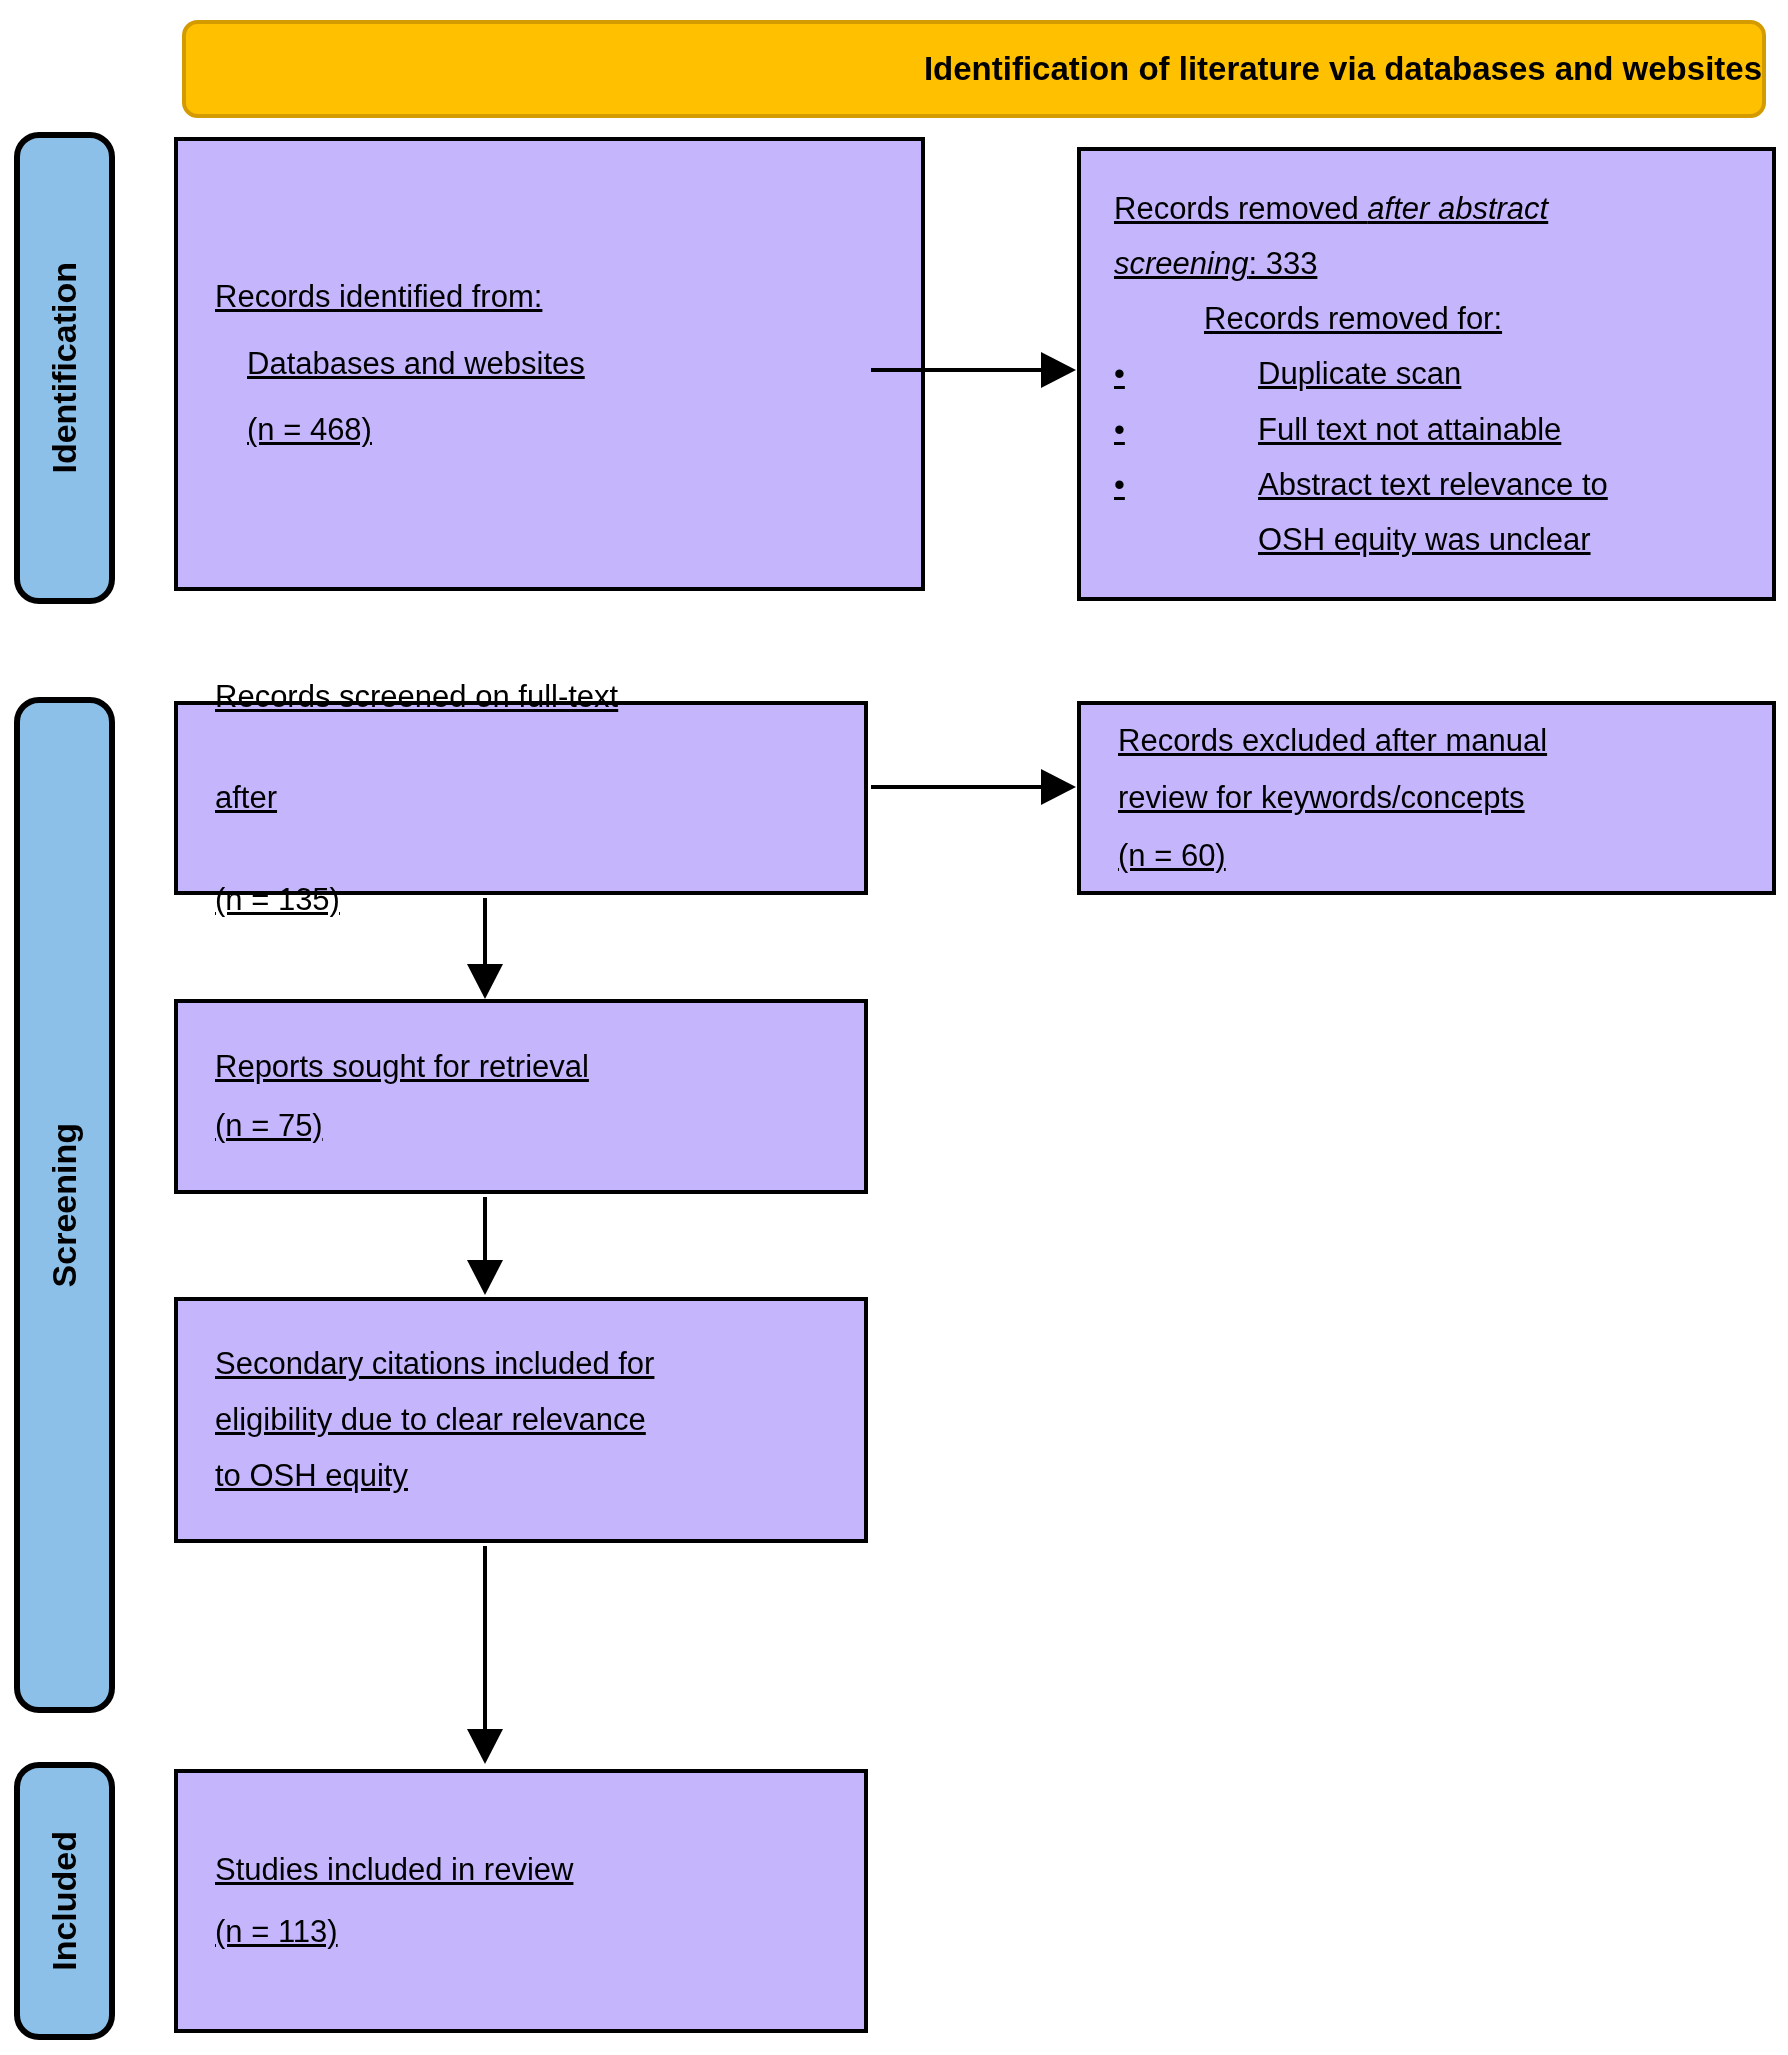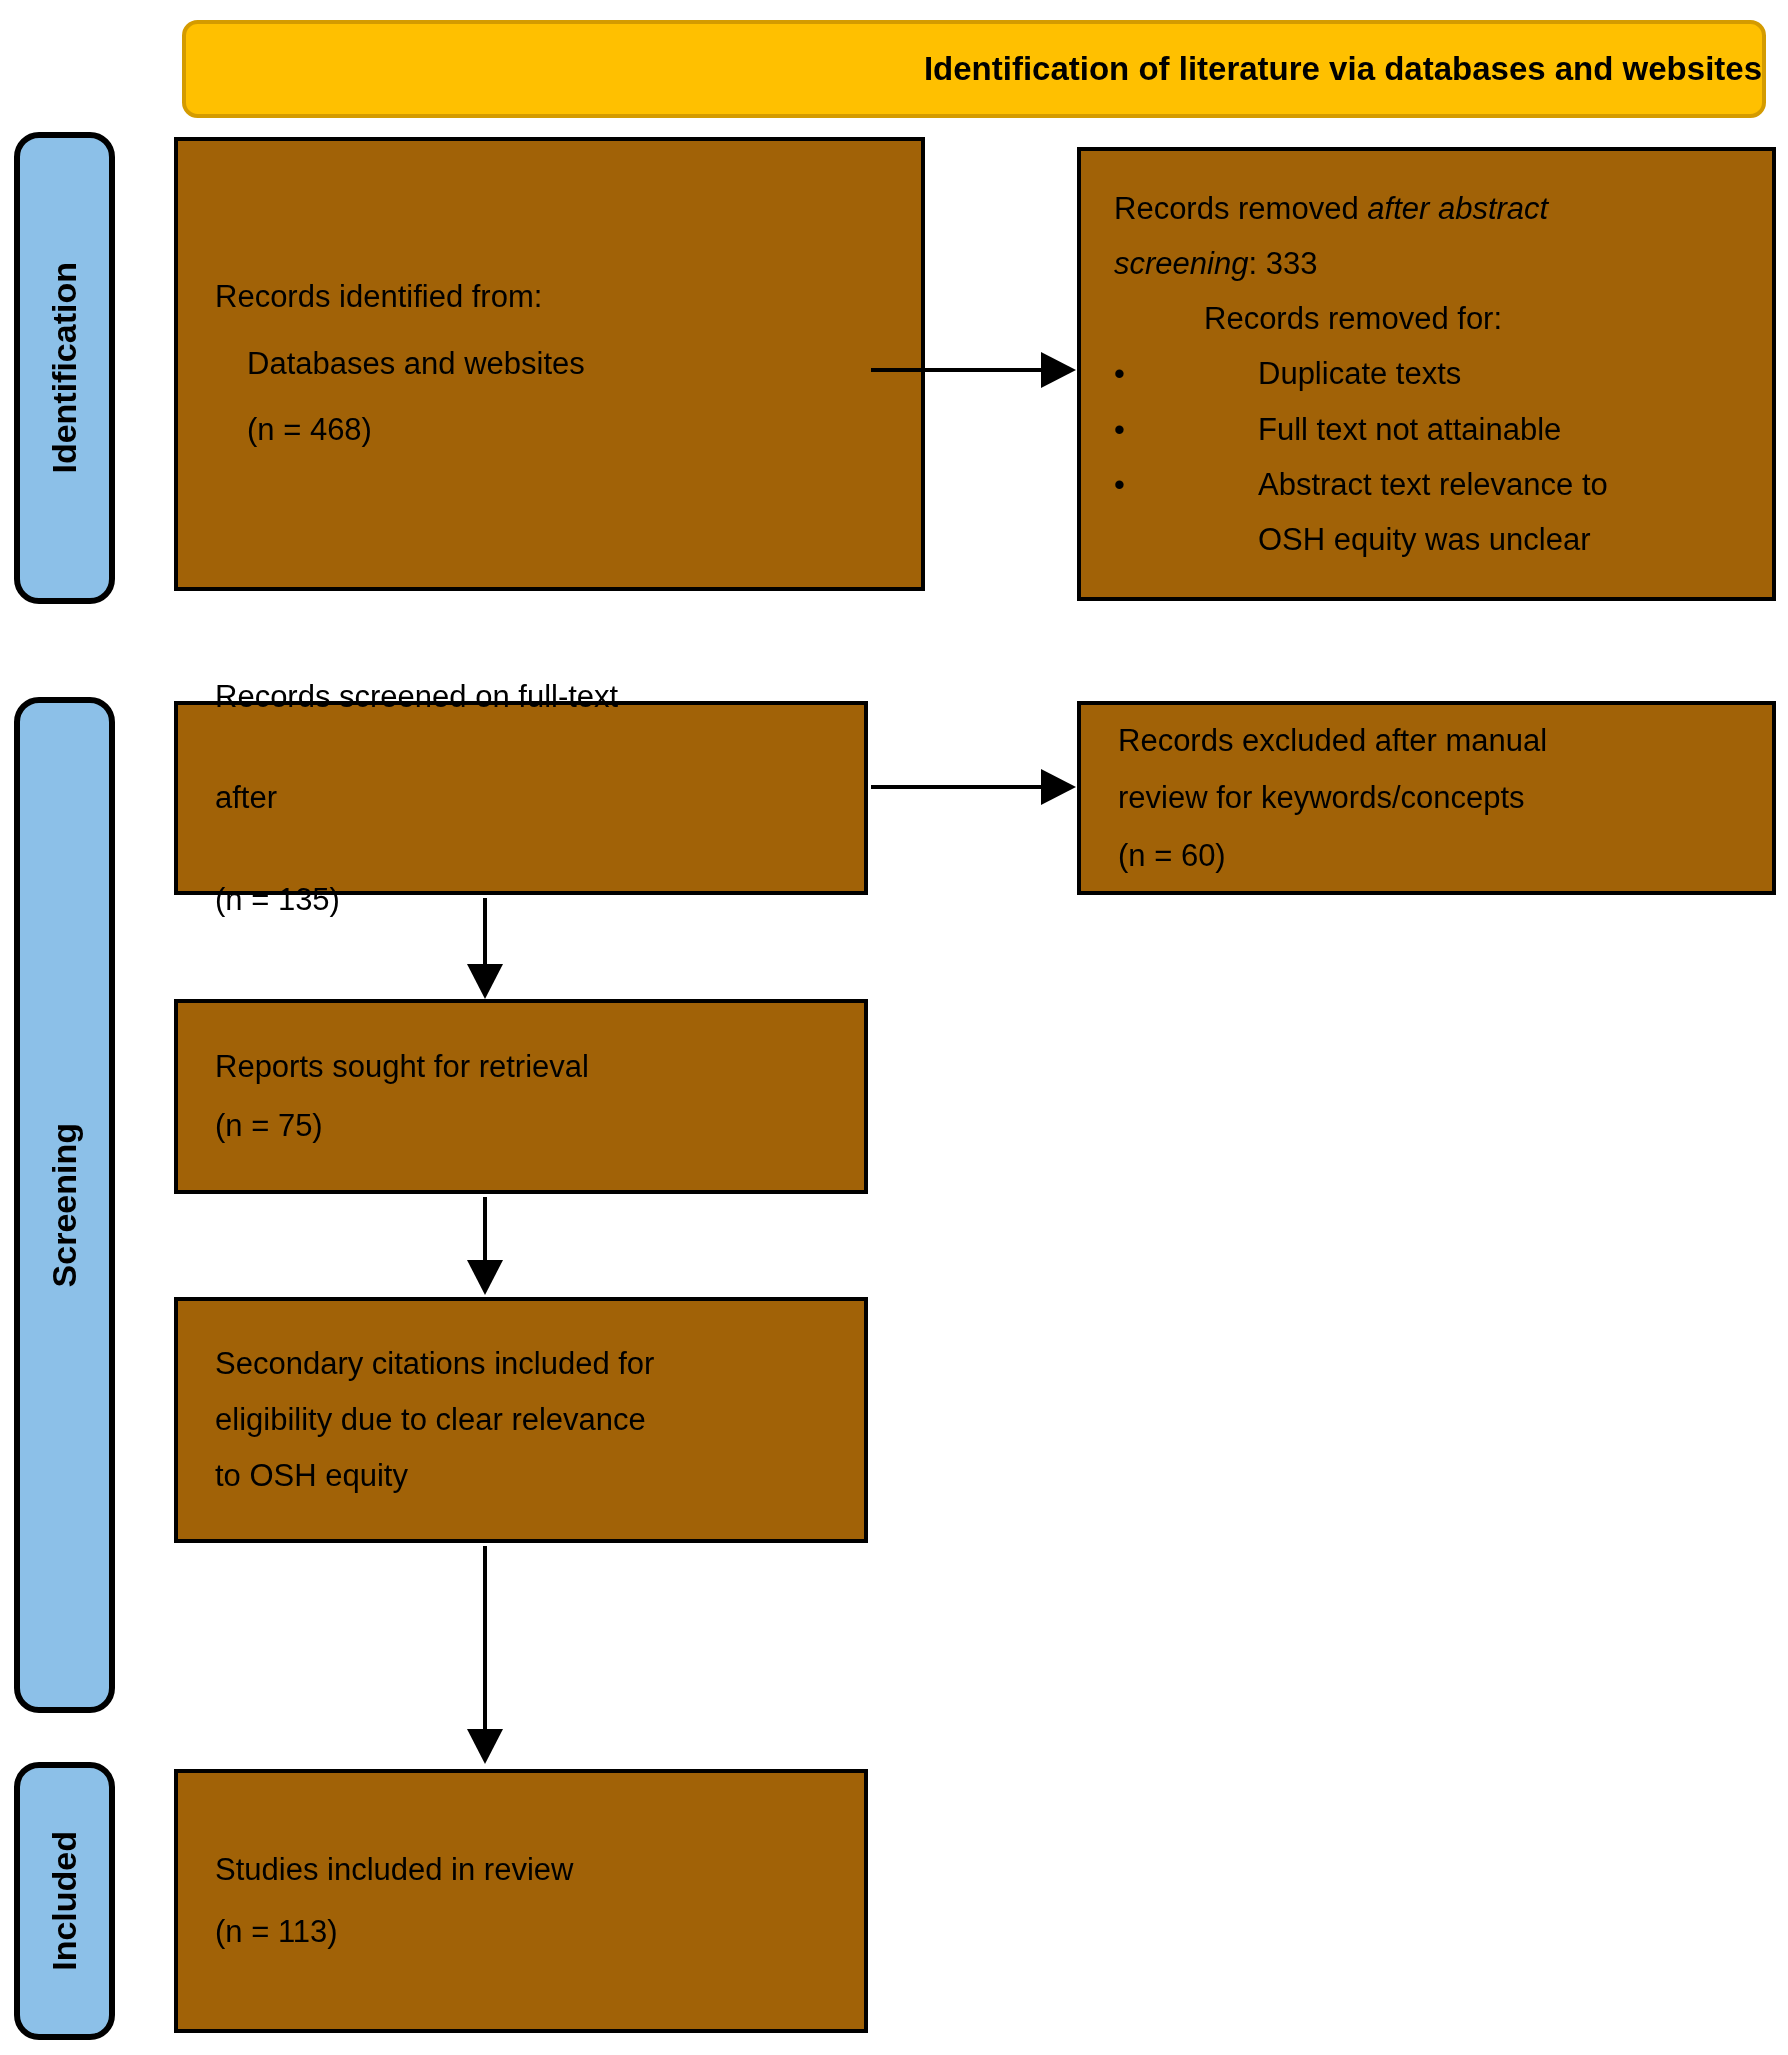--- a/index.html
+++ b/index.html
@@ -23,23 +23,23 @@
     box-sizing:border-box; display:flex; align-items:center; justify-content:center;
     font-weight:bold; font-size:34px;
   }
   .stage span { writing-mode:vertical-rl; transform:rotate(180deg); white-space:nowrap; }
   .stage.identification { top:132px; height:472px; }
   .stage.screening      { top:697px; height:1016px; }
   .stage.included       { top:1762px; height:278px; }
 
   
   .box {
-    position:absolute; background:#a16207; border:4.8px solid #000; box-sizing:border-box;
+    position:absolute; background:#c4b5fd; border:4.8px solid #000; box-sizing:border-box;
     display:flex; flex-direction:column; justify-content:center;
-    font-size:31px; line-height:1.9; padding:14.4px 24px 14.4px 37px;
+    font-size:31px; line-height:1.9; padding:14.4px 24px 14.4px 37px;text-decoration:underline;
   }
   .box .indent { margin-left:32px; }
 
   .box.identified { left:174px;  top:137px;  width:751px; height:454px; line-height:2.15; }
   .box.removed    { left:1077px; top:147px;  width:699px; height:454px; line-height:1.78; padding-left:33px; }
   .box.screened   { left:174px;  top:701px; width:694px; height:194px; line-height:1.85;gap:44px; }
   .box.excluded   { left:1077px; top:701px; width:699px; height:194px; line-height:1.85; }
   .box.sought     { left:174px;  top:999px; width:694px; height:195px; }
   .box.secondary  { left:174px;  top:1297px; width:694px; height:246px; line-height:1.8; }
   .box.studies    { left:174px;  top:1769px; width:694px; height:264px; line-height:2.0; }
@@ -87,21 +87,21 @@
     <div class="line indent">Databases and websites</div>
     <div class="line indent">(n = 468)</div>
   </div>
 
   <div class="box removed">
     <div class="line"><span>Records removed </span><span class="it">after abstract</span></div>
     <div class="line"><span class="it">screening</span><span>: 333</span></div>
     <div class="line sub">Records removed for:</div>
     <div class="bullet-row">
       <span class="bullet-dot">•</span>
-      <span class="bullet-text">Duplicate texts</span>
+      <span class="bullet-text">Duplicate scan</span>
     </div>
     <div class="bullet-row">
       <span class="bullet-dot">•</span>
       <span class="bullet-text">Full text not attainable</span>
     </div>
     <div class="bullet-row">
       <span class="bullet-dot">•</span>
       <span class="bullet-text">Abstract text relevance to OSH equity was unclear</span>
     </div>
   </div>

